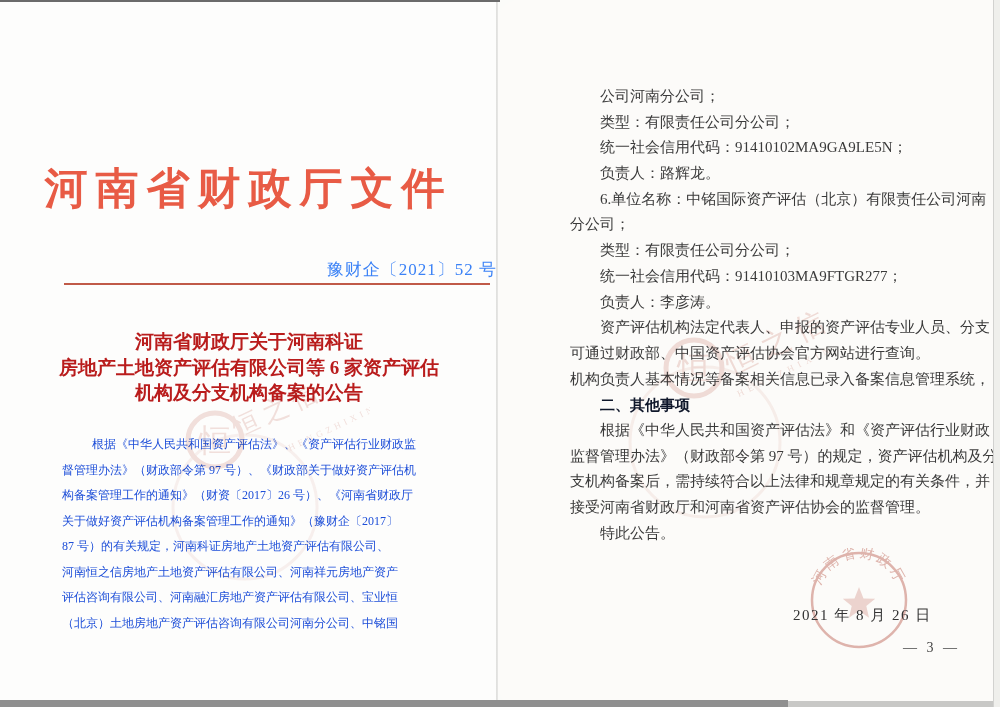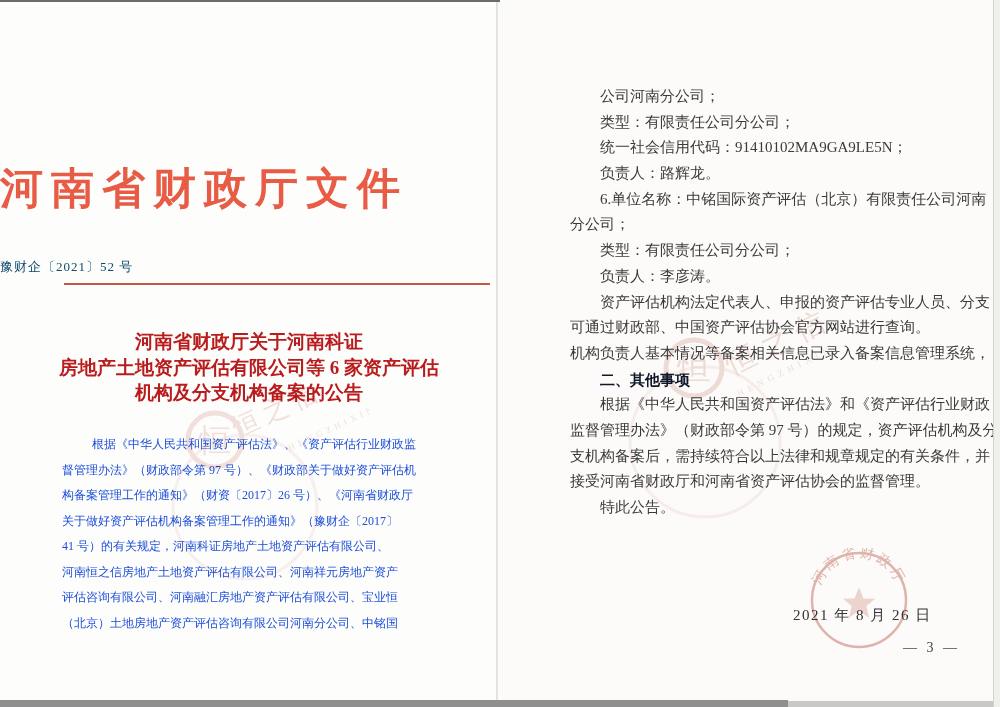--- a/index.html
+++ b/index.html
@@ -3,24 +3,24 @@
 <meta charset="utf-8">
 <style>
   html,body{margin:0;padding:0;background:#ffffff;}
   .scan{position:relative;width:1000px;height:707px;overflow:hidden;
         background:#fbfbf9;font-family:"Liberation Serif","DejaVu Serif",serif;}
   .page{position:absolute;top:0;height:707px;}
   .page-left{left:0;width:497px;background:#fdfdfc;}
   .page-right{left:497px;width:596px;background:#fcfbf9;border-radius:23px;}
 
   
-  .red-header{position:absolute;left:0;top:160px;width:100%;
+  .red-header{position:absolute;left:0;top:160px;width:100%;text-align:center;
       font-size:43px;font-weight:bold;color:#e85b45;letter-spacing:8px;white-space:nowrap;}
-  .doc-number{position:absolute;left:0;top:258px;width:100%;text-align:left;
-      font-size:13px;color:#0c4a6e;letter-spacing:1px;}
+  .doc-number{position:absolute;left:0;top:258px;width:100%;text-align:right;
+      font-size:17px;color:#3b82f6;letter-spacing:1px;}
   .red-rule{position:absolute;left:64px;top:283px;width:426px;height:2px;background:#c05a48;}
   .doc-title{position:absolute;left:18px;top:329px;width:462px;text-align:center;
       font-size:19px;font-weight:bold;color:#b91c1c;line-height:25.5px;white-space:nowrap;}
   .body-left{position:absolute;left:62px;top:432px;width:398px;font-size:12px;
       color:#1d4ed8;line-height:25.5px;white-space:nowrap;}
   .line{height:25.5px;}
   .indent{padding-left:30px;}
 
   
   .body-right{position:absolute;left:73px;top:84px;width:375px;font-size:15px;
@@ -62,21 +62,21 @@
       <div>河南省财政厅关于河南科证</div>
       <div>房地产土地资产评估有限公司等 6 家资产评估</div>
       <div>机构及分支机构备案的公告</div>
     </div>
 
     <div class="body-left">
       <div class="line indent">根据《中华人民共和国资产评估法》、《资产评估行业财政监</div>
       <div class="line">督管理办法》（财政部令第 97 号）、《财政部关于做好资产评估机</div>
       <div class="line">构备案管理工作的通知》（财资〔2017〕26 号）、《河南省财政厅</div>
       <div class="line">关于做好资产评估机构备案管理工作的通知》（豫财企〔2017〕</div>
-      <div class="line">41 号）的有关规定，河南科证房地产土地资产评估有限公司、</div>
+      <div class="line">87 号）的有关规定，河南科证房地产土地资产评估有限公司、</div>
       <div class="line">河南恒之信房地产土地资产评估有限公司、河南祥元房地产资产</div>
       <div class="line">评估咨询有限公司、河南融汇房地产资产评估有限公司、宝业恒</div>
       <div class="line">（北京）土地房地产资产评估咨询有限公司河南分公司、中铭国</div>
     </div>
 
     <svg class="wm" style="left:140px;top:385px;" width="230" height="210" viewBox="0 0 230 210">
       <circle cx="75" cy="55" r="27" fill="none" stroke="#cf8a7f" stroke-width="5"></circle>
       <text x="75" y="66" text-anchor="middle" font-size="32" fill="#cf8a7f">恒</text>
       <circle cx="105" cy="122" r="72" fill="none" stroke="#cf8a7f" stroke-width="3" opacity=".45"></circle>
       <text x="98" y="52" transform="rotate(-25 98 52)" font-size="26" letter-spacing="6" fill="#cf8a7f">恒之信</text>
@@ -86,20 +86,21 @@
 
   <div class="page page-right">
     <div class="body-right">
       <div class="rline indent">公司河南分公司；</div>
       <div class="rline indent">类型：有限责任公司分公司；</div>
       <div class="rline indent">统一社会信用代码：91410102MA9GA9LE5N；</div>
       <div class="rline indent">负责人：路辉龙。</div>
       <div class="rline indent">6.单位名称：中铭国际资产评估（北京）有限责任公司河南</div>
       <div class="rline">分公司；</div>
       <div class="rline indent">类型：有限责任公司分公司；</div>
+      <div class="rline indent">统一社会信用代码：91410103MA9FTGR277；</div>
       <div class="rline indent">负责人：李彦涛。</div>
       <div class="rline indent">资产评估机构法定代表人、申报的资产评估专业人员、分支</div>
       <div class="rline">可通过财政部、中国资产评估协会官方网站进行查询。</div>
       <div class="rline">机构负责人基本情况等备案相关信息已录入备案信息管理系统，</div>
       <div class="rline indent heading-bold">二、其他事项</div>
       <div class="rline indent">根据《中华人民共和国资产评估法》和《资产评估行业财政</div>
       <div class="rline">监督管理办法》（财政部令第 97 号）的规定，资产评估机构及分</div>
       <div class="rline">支机构备案后，需持续符合以上法律和规章规定的有关条件，并</div>
       <div class="rline">接受河南省财政厅和河南省资产评估协会的监督管理。</div>
       <div class="rline indent">特此公告。</div>

